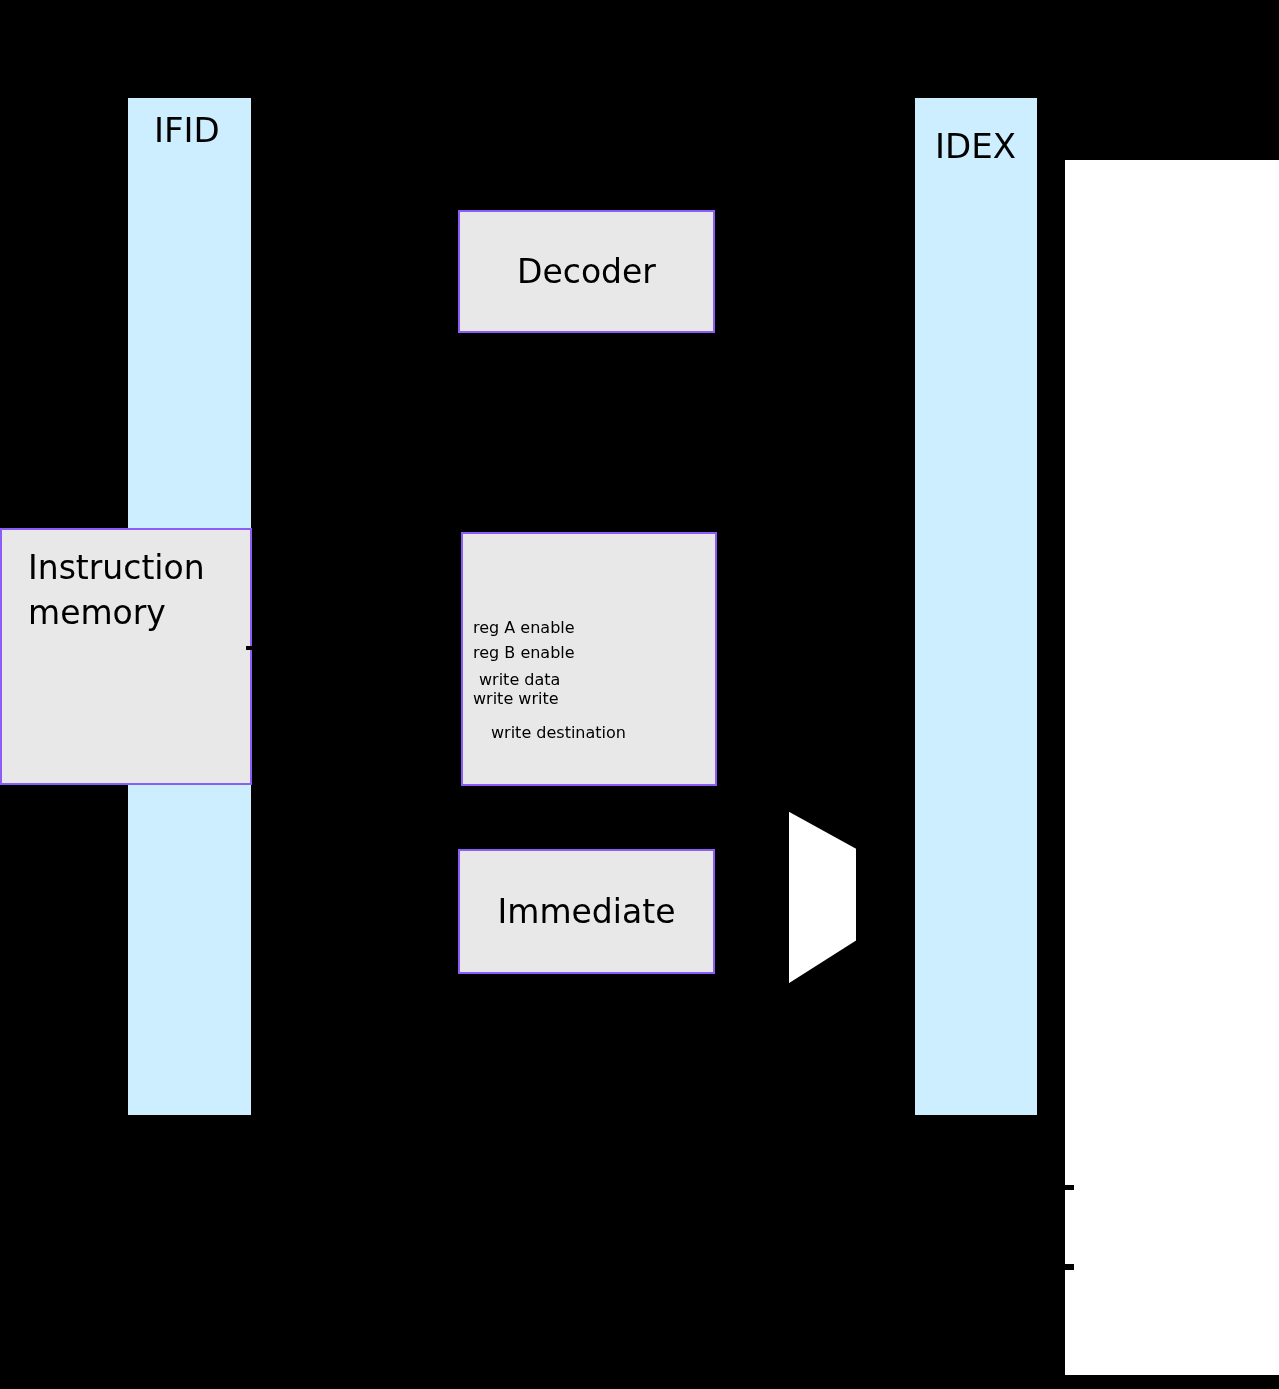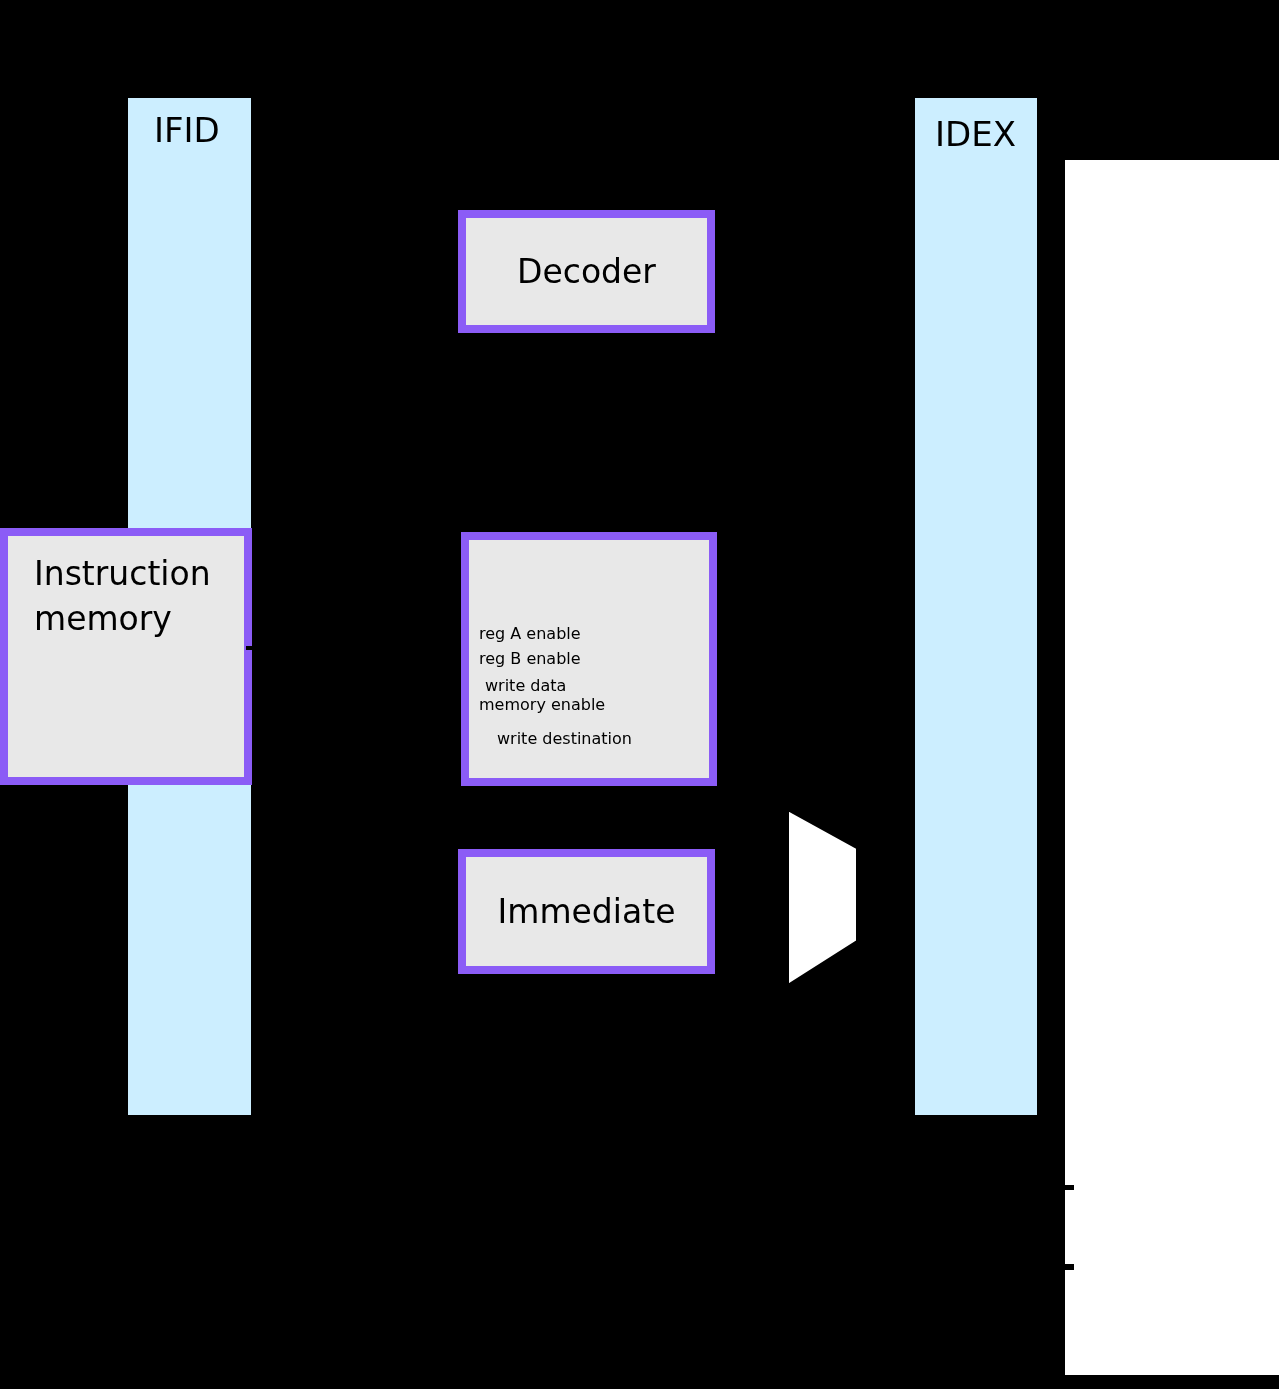--- a/index.html
+++ b/index.html
@@ -18,21 +18,21 @@
   .abs { position: absolute; }
   .bar {
     background: #cceeff;
   }
   .bar-label {
     font-size: 34px;
     color: #000000;
   }
   .box {
     background: #e8e8e8;
-    border: 8px solid #8b5cf6;
+    border: 2px solid #8b5cf6;
     box-sizing: border-box;
   }
   .box-label {
     font-size: 33px;
     color: #000000;
   }
   .centered {
     display: flex;
     align-items: center;
     justify-content: center;
@@ -51,38 +51,38 @@
   }
 </style>
 </head>
 <body>
 
 <div class="abs bar" style="left:128px; top:98px; width:123px; height:1017px;">
   <div class="bar-label" style="padding:12px 0 0 26px;">IFID</div>
 </div>
 
 <div class="abs bar" style="left:915px; top:98px; width:122px; height:1017px;">
-  <div class="bar-label" style="padding:16px 0 0 20px;">IDEX</div>
+  <div class="bar-label" style="padding:28px 0 0 20px;">IDEX</div>
 </div>
 
 <div class="abs box centered" style="left:458px; top:210px; width:257px; height:123px;">
   <span class="box-label">Decoder</span>
 </div>
 
 <div class="abs box" style="left:0px; top:528px; width:252px; height:257px;">
   <div class="box-label" style="padding:16px 10px 0 26px; line-height:1.35;">Instruction memory</div>
 </div>
 
 <div class="abs stub" style="left:246px; top:646px; width:6px; height:4px;"></div>
 
 <div class="abs box" style="left:461px; top:532px; width:256px; height:254px;">
   <span class="port" style="left:10px; top:84px;">reg A enable</span>
   <span class="port" style="left:10px; top:109px;">reg B enable</span>
   <span class="port" style="left:10px; top:136px;margin-left:6px;">write data</span>
-  <span class="port" style="left:10px; top:155px;">memory enable</span>
+  <span class="port" style="left:10px; top:155px;">write write</span>
   <span class="port" style="left:10px; top:189px;margin-left:18px;">write destination</span>
 </div>
 
 <div class="abs box centered" style="left:458px; top:849px; width:257px; height:125px;">
   <span class="box-label">Immediate</span>
 </div>
 
 <svg class="abs" width="70" height="176" viewBox="0 0 70 176" style="left:788px; top:810px;">
   <polygon points="0,0 69,38 69,131 0,175" fill="#ffffff" stroke="#000000" stroke-width="2"></polygon>
 </svg>

